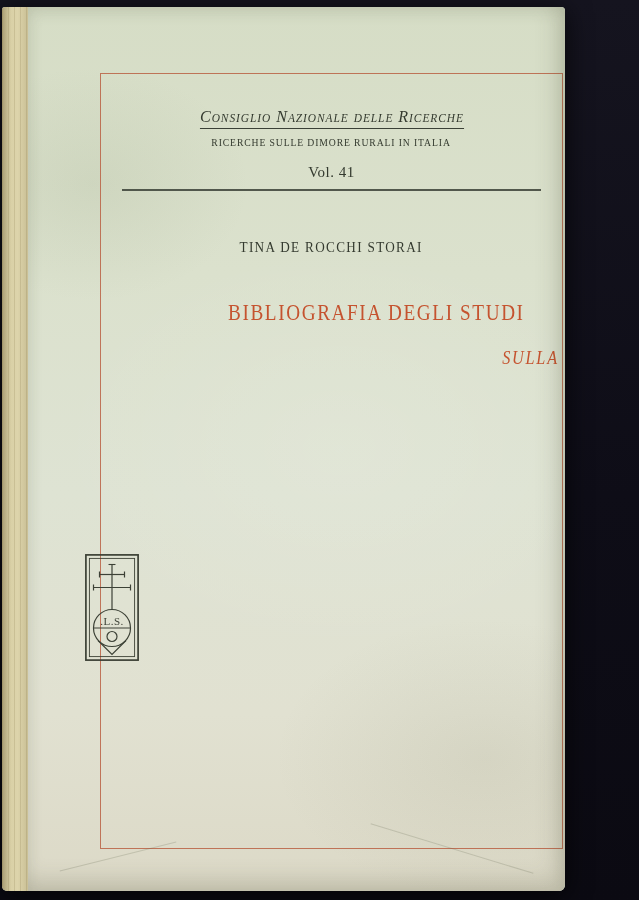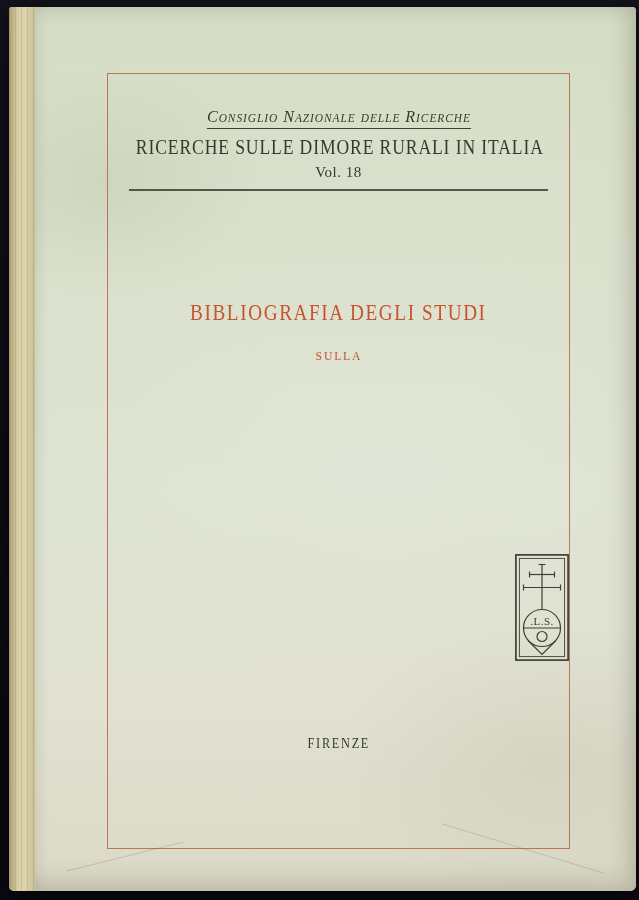--- a/index.html
+++ b/index.html
@@ -6,21 +6,21 @@
   body{
     width:639px;height:900px;overflow:hidden;
     background:#100f19;
     font-family:"Liberation Serif", serif;
   }
   #stage{position:relative;width:639px;height:900px;background:
     linear-gradient(180deg,#15141f 0%,#0e0d17 55%,#0b0a12 100%);}
 
   
   .book{
-    position:absolute;left:9px;top:7px;width:627px;height:884px;
+    position:absolute;left:2px;top:7px;width:563px;height:884px;
     border-radius:3px 4px 6px 5px;overflow:hidden;
     box-shadow:0 4px 26px rgba(0,0,0,.75);
     background:#dde3d0;
   }
   .page-edges{
     position:absolute;left:0;top:0;bottom:0;width:26px;
     background:
       repeating-linear-gradient(to right,
         rgba(120,105,60,.18) 0 1px, rgba(0,0,0,0) 1px 6px),
       linear-gradient(to right,#a99d74 0%,#d9d0a6 35%,#ddd4ab 60%,#c9bf95 100%);
@@ -43,40 +43,40 @@
 
   
   .frame{
     position:absolute;left:72px;top:66px;width:461px;height:774px;
     border:1.5px solid rgba(184,92,62,.82);
   }
   .line{position:absolute;left:0;width:100%;text-align:center;white-space:nowrap;}
   .line > span{display:inline-block;transform-origin:50% 50%;}
 
   .ink{color:#343a2f;}
-  .red{color:#c5532f;}
+  .red{color:#c5532f;text-align:right;}
 
   .series{top:33px;font-style:italic;font-variant:small-caps;font-size:17px;letter-spacing:1px;}
   .series > span{transform:scaleX(.95);border-bottom:1px solid #3a4036;padding-bottom:1px;}
-  .series-sub{top:62px;font-size:20px;letter-spacing:1px;}
+  .series-sub{top:62px;font-size:11px;letter-spacing:1px;}
   .series-sub > span{transform:scaleX(.88);}
   .volume{top:90px;font-size:15px;letter-spacing:.5px;}
   .rule{position:absolute;top:115px;left:21px;width:419px;height:1.5px;background:#3a4036;opacity:.85;}
 
   .author{top:165px;font-size:15px;letter-spacing:1.5px;}
   .author > span{transform:scaleX(.88);}
 
   .title1{top:225px;font-size:24px;letter-spacing:2px;}
   .title1 > span{transform:scaleX(.8);}
-  .title2{top:274px;font-size:13px;letter-spacing:2px;}
+  .title2{top:274px;font-size:18px;letter-spacing:2px;font-style:italic;}
   .title2 > span{transform:scaleX(.9);}
   .title3{top:304px;font-size:24px;letter-spacing:5px;}
   .title3 > span{transform:scaleX(.85);}
 
-  .logo-row{position:absolute;top:480px;left:0;width:100%;display:flex;justify-content:flex-end;}
+  .logo-row{position:absolute;top:480px;left:0;width:100%;display:flex;justify-content:flex-start;}
   .logo-row svg{margin-left:-16px;}
 
   .city{top:661px;font-size:14.5px;letter-spacing:2px;}
   .city > span{transform:scaleX(.85);}
   .publisher{top:684px;font-size:21px;letter-spacing:1px;}
   .publisher > span{transform:scaleX(.78);}
   .year{top:714px;font-size:15.5px;letter-spacing:1.5px;}
   .year > span{transform:scaleX(.85);}
 </style>
 </head>
@@ -93,25 +93,28 @@
 
         <div class="line series ink">
           <span>Consiglio Nazionale delle Ricerche</span>
         </div>
 
         <div class="line series-sub ink">
           <span>RICERCHE SULLE DIMORE RURALI IN ITALIA</span>
         </div>
 
         <div class="line volume ink">
-          <span>Vol. 18</span>
+          <span>Vol. 41</span>
         </div>
 
         <div class="rule"></div>
 
+        <div class="line author ink">
+          <span>TINA DE ROCCHI STORAI</span>
+        </div>
 
         <div class="line title1 red">
           <span>BIBLIOGRAFIA DEGLI STUDI</span>
         </div>
 
         <div class="line title2 red">
           <span>SULLA</span>
         </div>
 
 
@@ -128,23 +131,20 @@
             <path d="M8.5 30.5 V36.5"></path>
             <path d="M45.5 30.5 V36.5"></path>
             <circle cx="27" cy="74" r="18.5"></circle>
             <path d="M8.5 74 H45.5"></path>
             <circle cx="27" cy="82.5" r="5"></circle>
             <path d="M13 86.5 L27 100.5 L41 86.5"></path>
             <text x="27" y="70.5" text-anchor="middle" stroke="none" fill="#3c4136" font-family="Liberation Serif, serif" font-size="11" letter-spacing="0.5">.L.S.</text>
           </svg>
         </div>
 
-        <div class="line city ink">
-          <span>FIRENZE</span>
-        </div>
 
 
 
       </div>
 
       <div class="scratch s1"></div>
       <div class="scratch s2"></div>
     </div>
   </div>
 </div>

